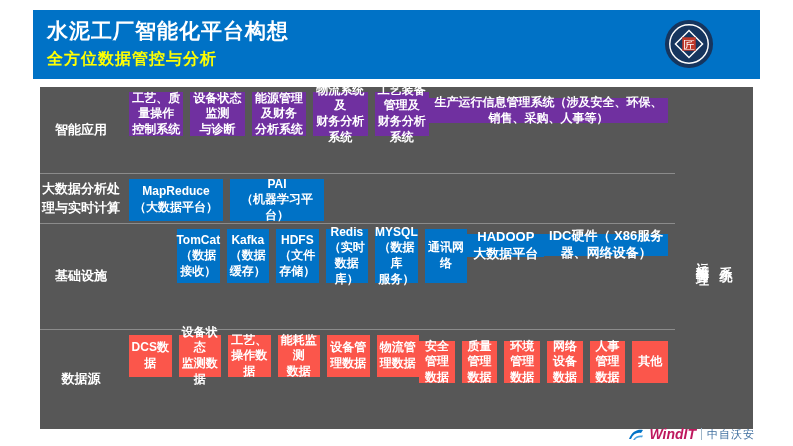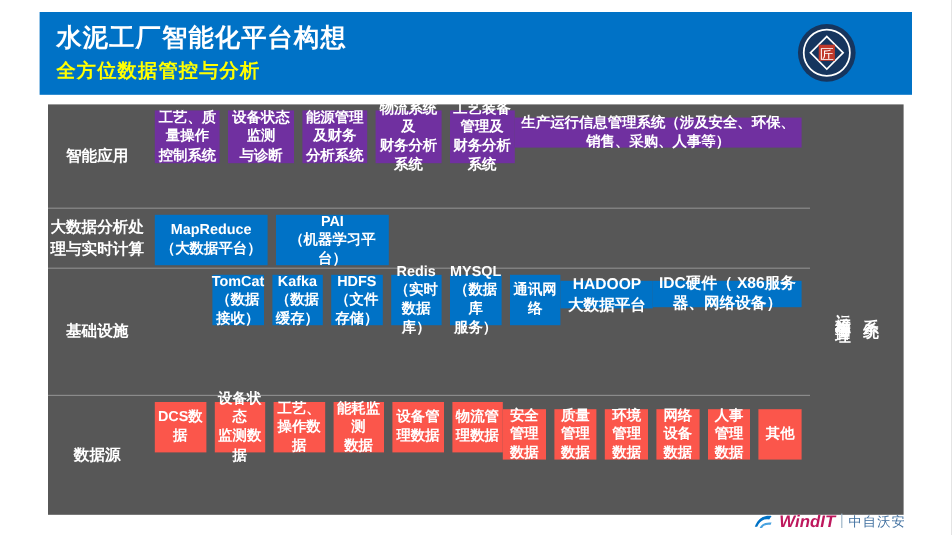--- a/index.html
+++ b/index.html
@@ -34,21 +34,21 @@
   .red    { background:#FB564B; }
 
   .sec-apps { height:86px; }
   .sec-apps .boxrow { height:44px; }
   .sec-apps .widebox { height:25px; margin-top:6px; }
 
   .sec-bigdata { height:50px; }
   .sec-bigdata .boxrow { height:42px; }
 
   .sec-infra { height:106px; }
-  .sec-infra .boxrow { height:42px;margin-left:48px; }
+  .sec-infra .boxrow { height:54px;margin-left:48px; }
   .sec-infra .wide1 { height:23px; margin-top:5px; font-size:13px; }
   .sec-infra .wide2 { height:22px; margin-top:5px; font-size:13px; }
 
   .sec-ds { height:99px; }
   .sec-ds .boxrow { height:42px; }
   .sec-ds .boxrow + .boxrow { margin-top:6px; }
 
   
   .rightstrip { flex:0 0 78px; display:flex; align-items:center; justify-content:center; }
   .rightstrip span { writing-mode:vertical-lr; color:#ffffff; font-weight:bold;

